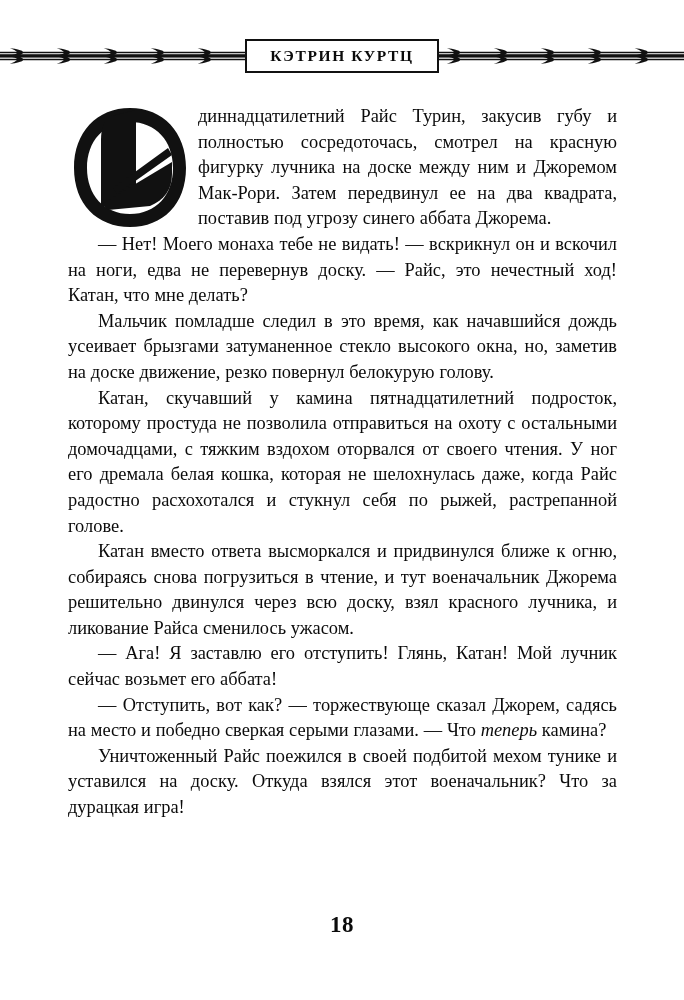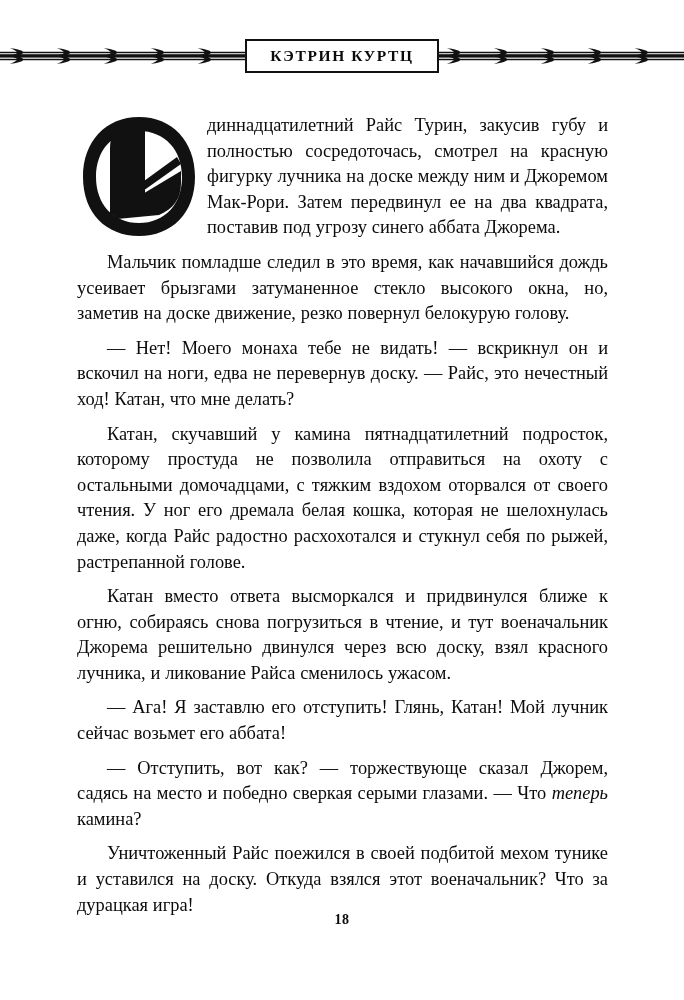--- a/index.html
+++ b/index.html
@@ -66,21 +66,21 @@
 
   
   .textblock {
     position: absolute;
     left: 68px;
     top: 104px;
     width: 549px;
   }
 
   .para {
-    margin: 9px;
+    margin: 0;
     text-align: justify;
     text-justify: inter-word;
     font-size: 18.4px;
     line-height: 25.6px;
     text-indent: 30px;
     hyphens: manual;
     word-spacing: 0.2px;
   }
   .para + .para { margin-top: 0; }
 
@@ -100,21 +100,21 @@
 
   .italic { font-style: italic; }
 
   
   .folio {
     position: absolute;
     left: 0;
     top: 912px;
     width: 684px;
     text-align: center;
-    font-size: 14px;
+    font-size: 23px;
     font-weight: 700;
     color: #0b0b0b;
     letter-spacing: 0.5px;
   }
 </style>
 </head>
 <body>
 
 <div class="page">
 
@@ -196,28 +196,28 @@
                      L40 106 Z"></path>
 
             <path d="M45 84 L100 44 L104 51 L49 90 Z"></path>
           </g>
         </svg>
       </span>
       <span>диннадцатилетний Райс Турин, закусив губу и полностью сосредоточась, смотрел на красную фигурку лучника на доске между ним и Джоремом Мак-Рори. Затем передвинул ее на два квадрата, поставив под угрозу синего аббата Джорема.</span>
     </p>
 
     <p class="para">
+      <span>— Нет! Моего монаха тебе не видать! — вскрикнул он и вскочил на ноги, едва не перевернув доску. — Райс, это нечестный ход! Катан, что мне делать?</span>
+    </p>
+
+    <p class="para">
       <span>Мальчик помладше следил в это время, как начавшийся дождь усеивает брызгами затуманенное стекло высокого окна, но, заметив на доске движение, резко повернул белокурую голову.</span>
     </p>
 
     <p class="para">
-      <span>— Нет! Моего монаха тебе не видать! — вскрикнул он и вскочил на ноги, едва не перевернув доску. — Райс, это нечестный ход! Катан, что мне делать?</span>
-    </p>
-
-    <p class="para">
       <span>Катан, скучавший у камина пятнадцатилетний подросток, которому простуда не позволила отправиться на охоту с остальными домочадцами, с тяжким вздохом оторвался от своего чтения. У ног его дремала белая кошка, которая не шелохнулась даже, когда Райс радостно расхохотался и стукнул себя по рыжей, растрепанной голове.</span>
     </p>
 
     <p class="para">
       <span>Катан вместо ответа высморкался и придвинулся ближе к огню, собираясь снова погрузиться в чтение, и тут военачальник Джорема решительно двинулся через всю доску, взял красного лучника, и ликование Райса сменилось ужасом.</span>
     </p>
 
     <p class="para">
       <span>— Ага! Я заставлю его отступить! Глянь, Катан! Мой лучник сейчас возьмет его аббата!</span>
     </p>

